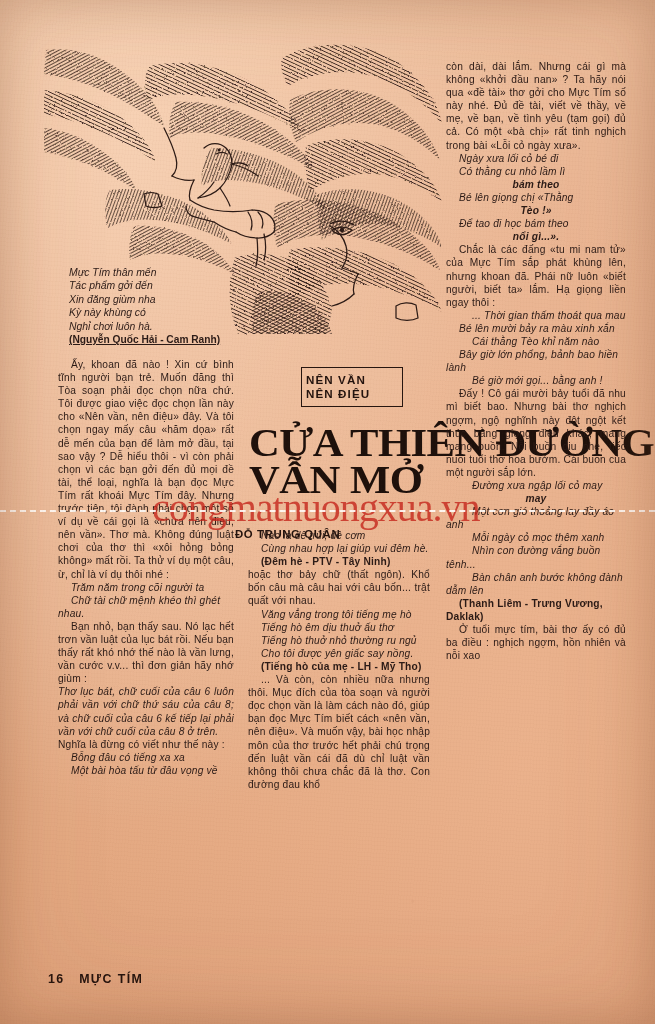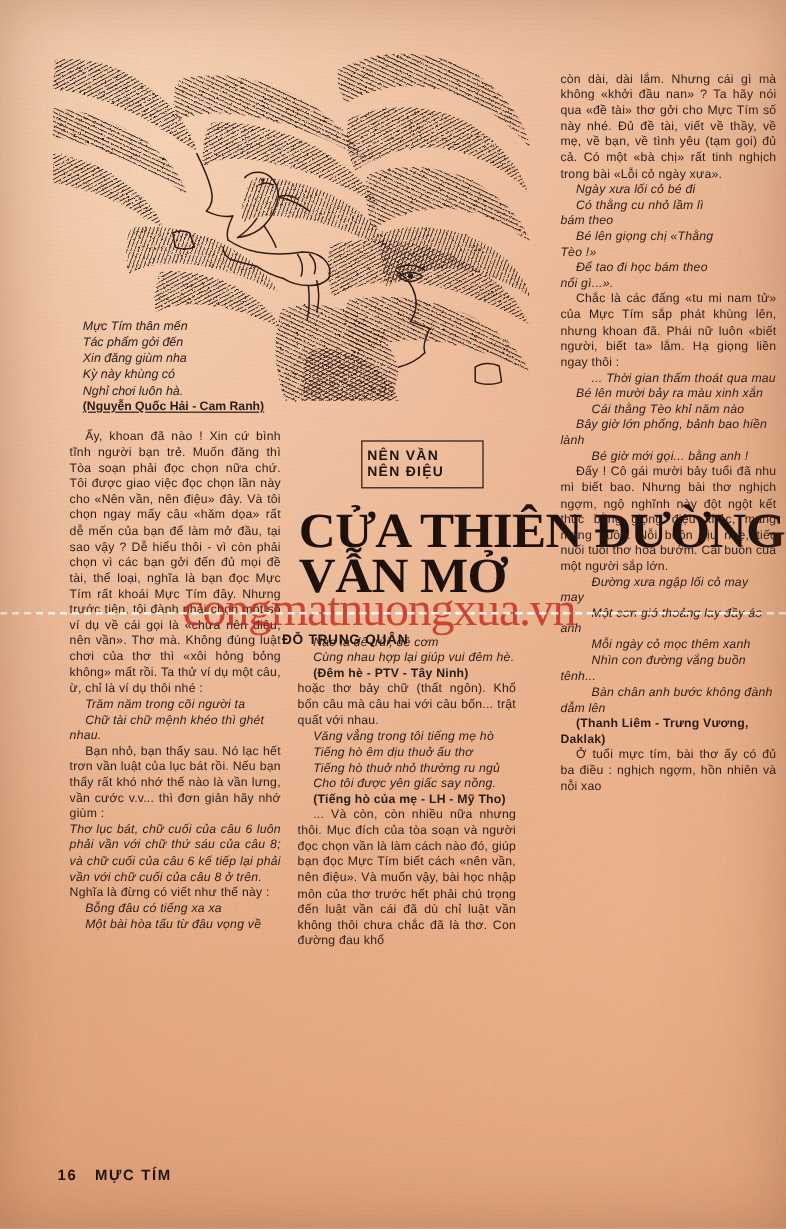--- a/index.html
+++ b/index.html
@@ -43,34 +43,34 @@
     font-size:10.2px;line-height:13.1px;
     color:#2a1a16;text-align:justify;
     font-family:"Liberation Sans", sans-serif;
     letter-spacing:.2px;
   }
   .verse{
     font-style:italic;text-indent:13px;text-align:left;
     margin:0;
   }
   .verse.ind2{text-indent:26px;}
-  .verse.rightish{text-align:left;text-indent:0;}
+  .verse.rightish{text-align:center;text-indent:0;font-weight:bold;}
   .sig{font-weight:bold;font-style:normal;}
   .ital{font-style:italic;}
 
   
   #reader-note{
     position:absolute;left:69px;top:266px;width:180px;
     font-style:italic;font-size:10.4px;line-height:13.4px;color:#2b1b17;
   }
   #reader-note .attrib{font-style:normal;font-weight:bold;font-size:10.2px;line-height:13.4px;text-decoration:underline;}
 
   #col-left .body-txt{position:absolute;top:358px;left:0;width:176px;}
   #col-mid  .body-txt{position:absolute;top:529px;left:0;width:182px;}
-  #col-right .body-txt{position:absolute;top:60px;left:0;width:180px;margin-left:21px;}
+  #col-right .body-txt{position:absolute;top:60px;left:0;width:180px;}
 
   
   #kicker{
     position:absolute;left:301px;top:367px;width:92px;
     border:1.6px solid #25150f;
     padding:5px 4px 5px 4px;text-align:left;
     font-weight:bold;font-size:11.6px;line-height:14px;
     letter-spacing:1.1px;color:#23130e;
     background:rgba(240,195,164,.25);
   }

